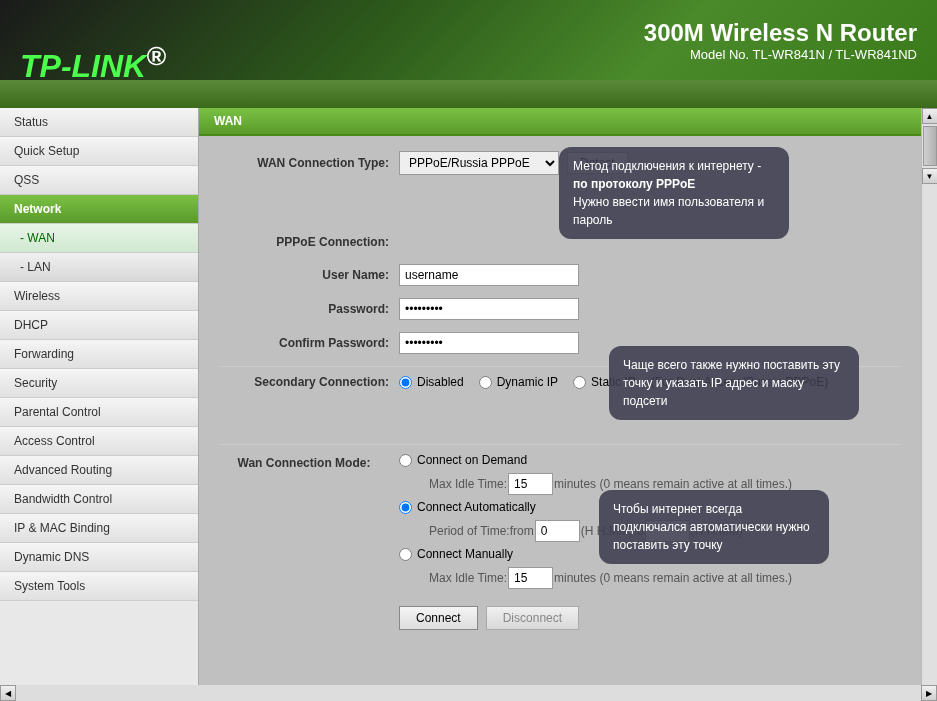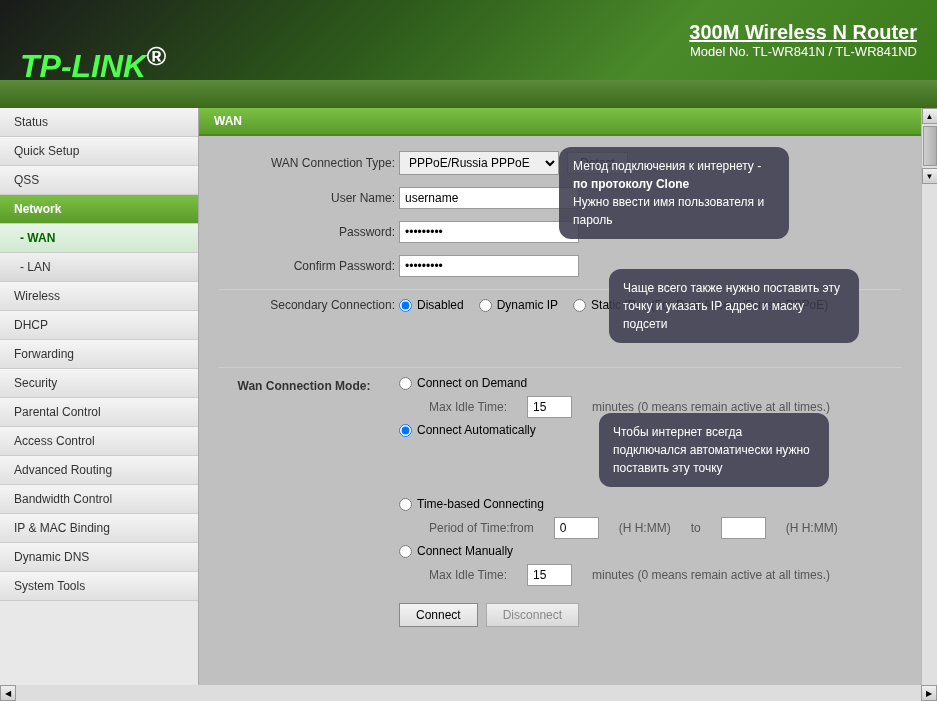--- a/index.html
+++ b/index.html
@@ -21,21 +21,21 @@
       font-weight: bold;
       font-style: italic;
       margin-top: 45px;
     }
     .header-logo span { color: #4dff4d; }
     .header-model {
       color: white;
       text-align: right;
       font-size: 13px;
     }
-    .header-model .model-title { font-size: 20px; font-weight: bold; text-decoration: underline; }
+    .header-model .model-title { font-size: 24px; font-weight: bold; }
 
     
     .nav-bar {
       background: linear-gradient(to bottom, #5a8a3a, #3a6a1a);
       height: 28px;
       display: flex;
       align-items: center;
     }
 
     
@@ -58,21 +58,21 @@
       background: linear-gradient(to bottom, #7bc144, #5a9a2a);
       color: white;
       font-weight: bold;
     }
     .sidebar-item.sub {
       padding-left: 20px;
       background: linear-gradient(to bottom, #f0f0f0, #d8d8d8);
     }
     .sidebar-item.sub.wan-active {
       color: #006600;
-      font-weight: bold;
+      font-weight: normal;
       background: linear-gradient(to bottom, #e8f5e8, #d0e8d0);
     }
     .content-header {
       background: linear-gradient(to bottom, #7bc144, #5a9a2a);
       padding: 6px 15px;
       color: white;
       font-size: 12px;
       font-weight: bold;
       border-bottom: 2px solid #4a8a1a;
     }
@@ -82,22 +82,22 @@
 
     
     .form-row {
       display: flex;
       align-items: center;
       margin-bottom: 12px;
     }
     .form-label {
       width: 180px;
       text-align: right;
-      padding-right: 4px;
-      font-weight: normal;
+      padding-right: 10px;
+      font-weight: bold;
       color: #333;
       flex-shrink: 0;
     }
     .form-control {
       display: flex;
       align-items: center;
       gap: 8px;
     }
     input[type="text"], input[type="password"] {
       width: 180px;
@@ -146,21 +146,21 @@
     }
     .mode-row {
       display: flex;
       align-items: center;
       margin-bottom: 6px;
     }
     .mode-indent {
       margin-left: 30px;
       display: flex;
       align-items: center;
-      gap: 20px;
+      gap: 1px;
       margin-bottom: 5px;
       color: #555;
     }
     input[type="text"].small {
       width: 45px;
     }
 
     
     .tooltip-bubble {
       background: rgba(60, 60, 80, 0.88);
@@ -294,25 +294,29 @@
             <div class="form-control">
               <select>
                 <option>PPPoE/Russia PPPoE</option>
               </select>
               <button class="btn">Detect</button>
             </div>
           </div>
 
           <div style="position:relative; height:0;">
             <div class="tooltip-bubble" style="position:absolute; top:-40px; left:340px; max-width:230px;">
-              Метод подключения к интернету - <strong>по протоколу Clone</strong><br>
+              Метод подключения к интернету - <strong>по протоколу PPPoE</strong><br>
               Нужно ввести имя пользователя и пароль
             </div>
           </div>
 
+          <div class="form-row section-gap" style="margin-top:60px;">
+            <div class="form-label">PPPoE Connection:</div>
+            <div class="form-control"></div>
+          </div>
 
           <div class="form-row">
             <div class="form-label">User Name:</div>
             <div class="form-control">
               <input type="text" value="username" style="">
             </div>
           </div>
 
           <div class="form-row">
             <div class="form-label">Password:</div>
@@ -379,26 +383,20 @@
                   <span>Connect Automatically</span>
                 </label>
               </div>
 
               <div style="position:relative; height:0;">
                 <div class="tooltip-bubble" style="position:absolute; top:-30px; left:200px; max-width:230px;">
                   Чтобы интернет всегда подключался автоматически нужно поставить эту точку
                 </div>
               </div>
 
-              <div class="mode-row" style="margin-top:60px;">
-                <label class="radio-item">
-                  <input type="radio" name="wanmode" style="">
-                  <span>Time-based Connecting</span>
-                </label>
-              </div>
               <div class="mode-indent">
                 <span>Period of Time:from</span>
                 <input type="text" class="small" value="0" style="">
                 <span>(H H:MM)</span>
                 <span>to</span>
                 <input type="text" class="small" style="">
                 <span>(H H:MM)</span>
               </div>
 
               <div class="mode-row" style="margin-top:5px;">

